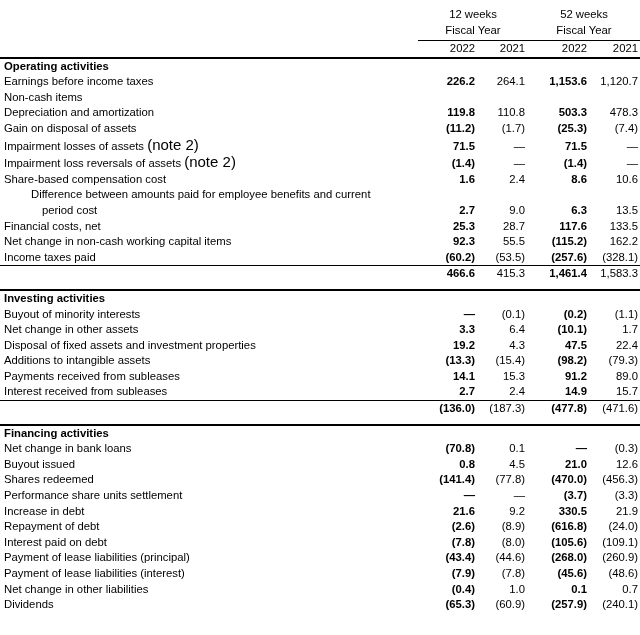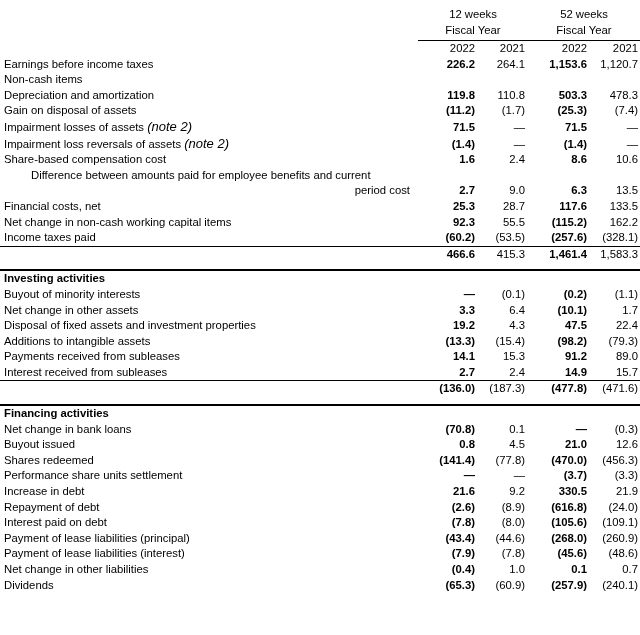--- a/index.html
+++ b/index.html
@@ -69,26 +69,24 @@
     padding-right: 8px;
   }
   .wrap-inner {
     display: block;
     text-indent: 0;
     padding-left: 27px;
   }
   .wrap-inner .l2 {
     display: block;
     padding-left: 11px;
-    text-align: right;
   }
 
   .note {
-    font-style: italic;
-    font-size: 13px;
+    font-size: 15px;
   }
 
   
   tr.rule-top > td {
     border-top: 1.4px solid #000;
   }
   tr.rule-thick > td {
     border-top: 2.1px solid #000;
   }
   tr.spacer > td {
@@ -159,20 +157,27 @@
           <td colspan="2"></td>
           <td colspan="2"></td>
         </tr>
         <tr>
           <td></td>
           <td class="hdr-year-b">2022</td>
           <td class="hdr-year-n">2021</td>
           <td class="hdr-year-b">2022</td>
           <td class="hdr-year-n last">2021</td>
         </tr>
+        <tr class="rule-thick">
+          <td class="label ind0 section-head">Operating activities</td>
+          <td class="num"></td>
+          <td class="num"></td>
+          <td class="num"></td>
+          <td class="num"></td>
+        </tr>
         <tr>
           <td class="label ind0">Earnings before income taxes</td>
           <td class="num b">226.2</td>
           <td class="num n">264.1</td>
           <td class="num b">1,153.6</td>
           <td class="num n last">1,120.7</td>
         </tr>
         <tr>
           <td class="label ind0">Non-cash items</td>
           <td class="num b"></td>

